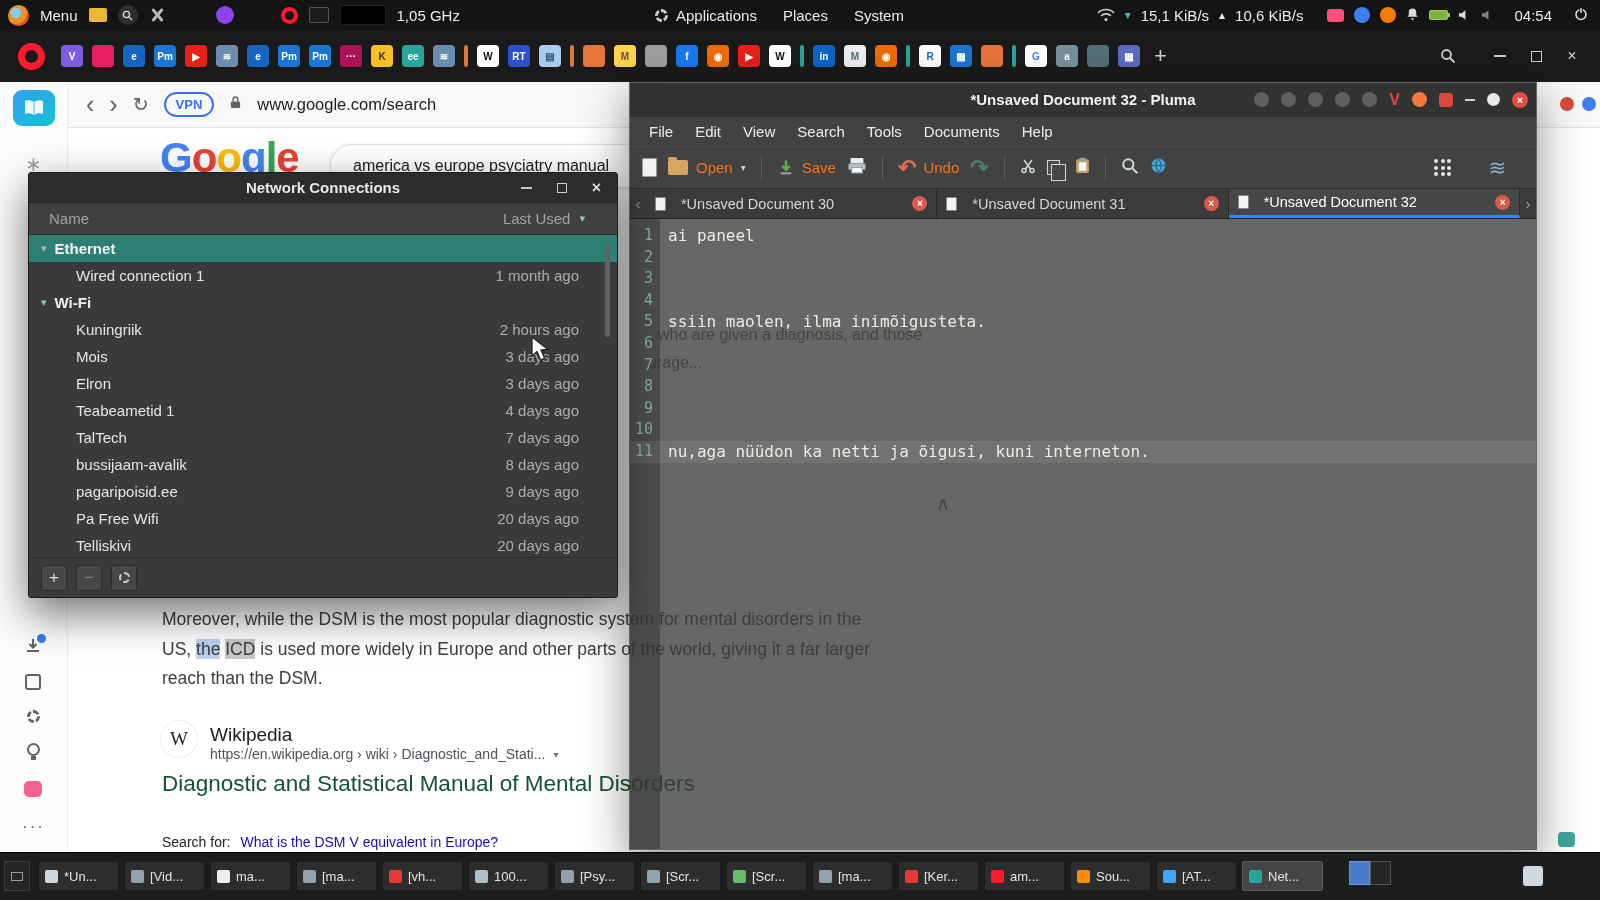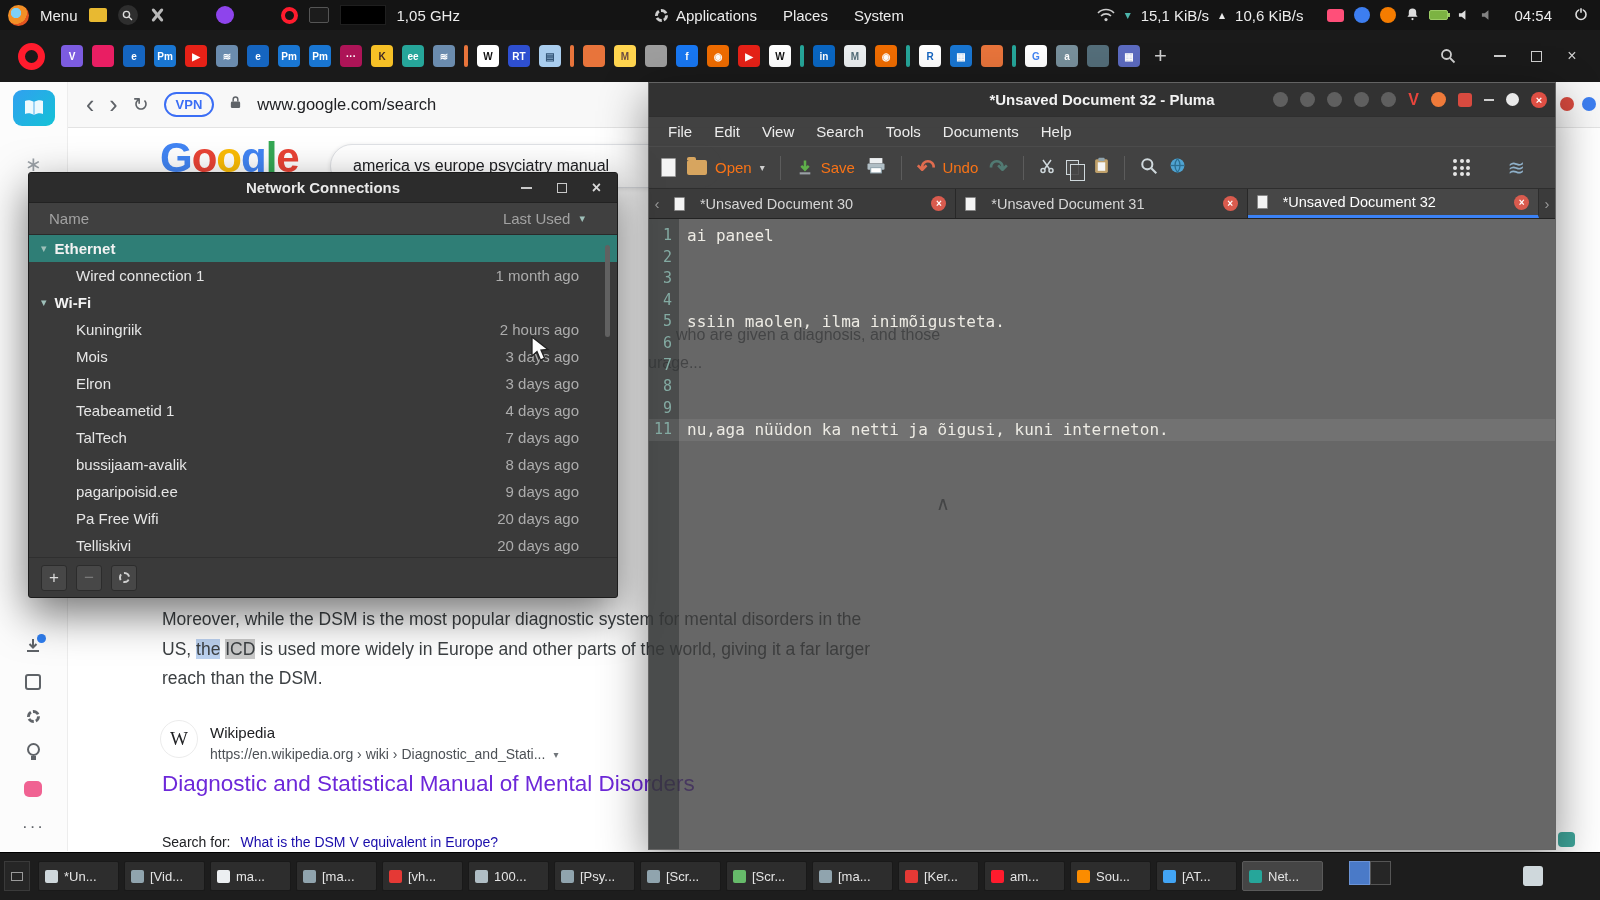--- a/index.html
+++ b/index.html
@@ -63,24 +63,24 @@
 
   #page{position:absolute;left:68px;top:128px;width:1532px;height:723px;background:#fff;z-index:1;overflow:hidden}
   .glogo{position:absolute;left:92px;top:6px;font-size:42px;font-weight:bold;letter-spacing:-1px}
   .search-pill{position:absolute;left:262px;top:16px;width:392px;height:44px;border:1px solid #dfe1e5;border-radius:22px;box-shadow:0 1px 4px rgba(32,33,36,.12);line-height:42px;padding-left:22px;font-size:16px;color:#202124;background:#fff;white-space:nowrap;overflow:hidden}
   .bleed{position:absolute;color:#5f6368;font-size:16px;white-space:nowrap}
   .para{position:absolute;left:94px;top:477px;font-size:17.5px;line-height:29.5px;color:#3c4043}
   .para div{white-space:nowrap}
   .hl-blue{background:#bcd2f0}
   .hl-grey{background:#c9c9c9}
   .wiki-avatar{position:absolute;left:92px;top:592px;width:38px;height:38px;border:1px solid #ececec;border-radius:50%;display:flex;align-items:center;justify-content:center;font-family:"Liberation Serif",serif;font-size:19px;color:#202124;background:#fff}
-  .wiki-name{position:absolute;left:142px;top:596px;font-size:15px;color:#202124}
+  .wiki-name{position:absolute;left:142px;top:596px;font-size:19px;color:#202124}
   .wiki-url{position:absolute;left:142px;top:618px;font-size:14px;color:#4d5156;display:flex;gap:8px;align-items:center}
   .wiki-caret{color:#70757a;font-size:10px}
-  .result-title{position:absolute;left:94px;top:643px;font-size:22.5px;color:#6d28d9;white-space:nowrap}
+  .result-title{position:absolute;left:94px;top:643px;font-size:22.5px;color:#14532d;white-space:nowrap}
   .search-for{position:absolute;left:94px;top:706px;font-size:14px;white-space:nowrap}
   .search-for .lbl{color:#202124;margin-right:10px}
   .search-for .lnk{color:#1a0dab}
   .page-scroll-thumb{position:absolute;left:1490px;top:704px;width:17px;height:15px;border-radius:4px;background:#3fa69b}
 
   
   #ncdialog{position:absolute;left:28px;top:172px;width:590px;height:426px;background:#3a3a3a;z-index:30;border:1px solid #1c1c1c;border-radius:3px;box-shadow:0 16px 44px rgba(0,0,0,.55)}
   .nc-title{height:30px;background:#2c2c2c;display:flex;align-items:center;justify-content:center;position:relative;color:#e9e9e9;font-size:15px;font-weight:bold;border-bottom:1px solid #222;border-radius:3px 3px 0 0}
   .nc-wb{position:absolute;right:16px;top:0;height:30px;display:flex;gap:25px;align-items:center}
   .nc-wb .mini{width:11px;height:2px;background:#c9c9c9}
@@ -95,21 +95,21 @@
   .nc-group .nc-name{font-weight:bold;color:#f2f2f2}
   .nc-exp{color:#9fc0ba;font-size:11px}
   .nc-selected{background:#2f7e76}
   .nc-last{margin-left:auto;padding-right:38px;color:#acacac}
   .nc-scroll{position:absolute;right:7px;top:10px;width:5px;height:92px;background:#616161;border-radius:3px}
   .nc-foot{height:40px;display:flex;align-items:center;gap:9px;padding-left:12px;border-top:1px solid #2f2f2f}
   .nc-btn{width:26px;height:26px;background:#474747;border:1px solid #2c2c2c;border-radius:3px;color:#dcdcdc;font-size:17px;display:flex;align-items:center;justify-content:center}
   .nc-btn.dis{color:#7c7c7c}
 
   
-  #pluma{position:absolute;left:648px;top:82px;width:908px;height:768px;z-index:20;border:1px solid rgba(18,18,18,.65);box-shadow:0 14px 44px rgba(0,0,0,.45)}
+  #pluma{position:absolute;left:629px;top:82px;width:908px;height:768px;z-index:20;border:1px solid rgba(18,18,18,.65);box-shadow:0 14px 44px rgba(0,0,0,.45)}
   .pl-title{height:33px;background:rgba(42,42,42,.96);display:flex;align-items:center;justify-content:center;position:relative;color:#f1f1f1;font-weight:bold;font-size:15px}
   .pl-tr{position:absolute;right:8px;top:0;height:33px;display:flex;align-items:center;gap:12px}
   .dimdot{width:15px;height:15px;border-radius:50%;background:rgba(255,255,255,.22)}
   .vico{color:#e8453c;font-weight:bold;font-size:16px}
   .foxico{width:15px;height:15px;border-radius:50%;background:#ef7a3a}
   .shieldico{width:14px;height:14px;border-radius:3px;background:#d84a3f}
   .minbar2{width:10px;height:2px;background:#cfcfcf}
   .maxico{width:13px;height:13px;border-radius:50%;background:#e9e9e9}
   .closeico{width:16px;height:16px;border-radius:50%;background:#df4f44;color:#fff;font-size:11px;display:flex;align-items:center;justify-content:center}
   .pl-menu{height:30px;background:rgba(56,56,56,.95);display:flex;align-items:center;padding-left:8px;border-top:1px solid rgba(28,28,28,.5)}
@@ -330,21 +330,21 @@
         <span class="bulb"></span>
         <span class="chatp"></span>
         <span class="sb-dots">···</span>
       </div>
     </div>
 
     <div id="page">
       <div class="glogo"><span class="glogo-ch" style="color: rgb(66, 133, 244);">G</span><span class="glogo-ch" style="color: rgb(234, 67, 53);">o</span><span class="glogo-ch" style="color: rgb(251, 188, 5);">o</span><span class="glogo-ch" style="color: rgb(66, 133, 244);">g</span><span class="glogo-ch" style="color: rgb(52, 168, 83);">l</span><span class="glogo-ch" style="color: rgb(234, 67, 53);">e</span></div>
       <div class="search-pill">america vs europe psyciatry manual</div>
 
-      <span class="bleed" style="left:608px;top:198px">who are given a diagnosis, and those</span>
+      <span class="bleed" style="left:590px;top:198px">who are given a diagnosis, and those</span>
       <span class="bleed" style="left:580px;top:226px">urage...</span>
       <span class="bleed" style="left:868px;top:364px;font-size:19px">∧</span>
 
       <div class="para">
         <div>Moreover, while the DSM is the most popular diagnostic system for mental disorders in the</div>
         <div><span>US, </span><span class="hl-blue">the</span> <span class="hl-grey">ICD</span><span> is used more widely in Europe and other parts of the world, giving it a far larger</span></div>
         <div>reach than the DSM.</div>
       </div>
 
       <div class="wiki-avatar">W</div>
@@ -516,20 +516,24 @@
           </div>
           <div class="ed-line">
             <span class="ed-ln">8</span>
             <span class="ed-tx"></span>
           </div>
           <div class="ed-line">
             <span class="ed-ln">9</span>
             <span class="ed-tx"></span>
           </div>
           <div class="ed-line">
+            <span class="ed-ln">10</span>
+            <span class="ed-tx"></span>
+          </div>
+          <div class="ed-line">
             <span class="ed-ln">11</span>
             <span class="ed-tx">nu,aga nüüdon ka netti ja õigusi, kuni interneton.</span>
           </div>
         </div>
     </div>
   </div>
 
   <div id="ncdialog">
     <div class="nc-title">
       <span>Network Connections</span>

